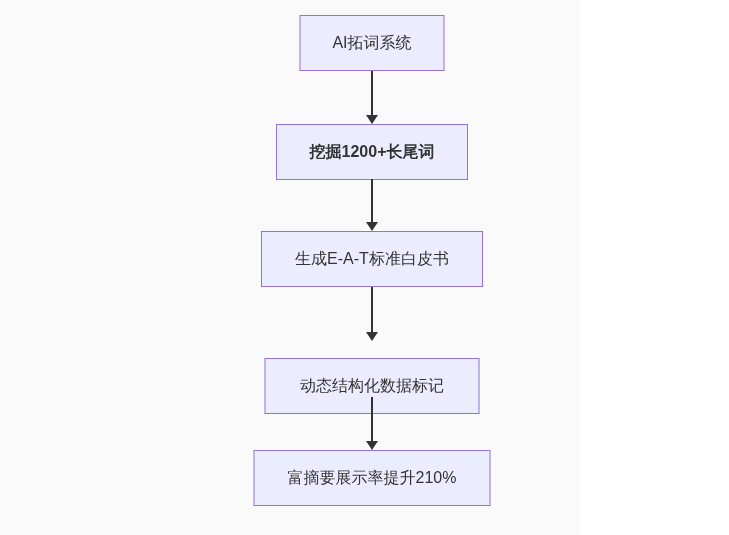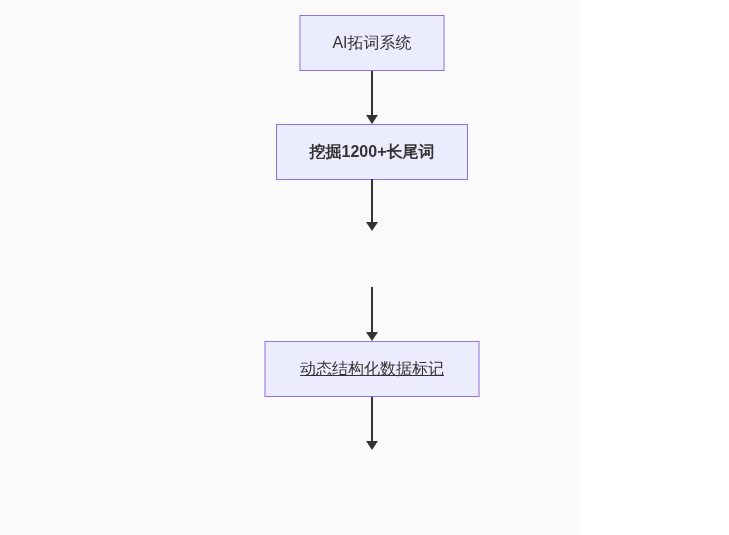--- a/index.html
+++ b/index.html
@@ -28,21 +28,21 @@
     font-size: 16px;
     display: flex;
     align-items: center;
     justify-content: center;
     white-space: nowrap;
     text-align: center;
   }
   .node-1 { top: 15px;  width: 145px; }
   .node-2 { top: 124px; width: 192px; font-weight: bold; }
   .node-3 { top: 231px; width: 222px; }
-  .node-4 { top: 341px; width: 215px; text-decoration: underline; }
+  .node-4 { top: 358px; width: 215px; }
   .node-5 { top: 450px; width: 237px; }
 
   .edge {
     position: absolute;
     left: 372px;
     transform: translateX(-50%);
     width: 12px;
   }
   .edge-1 { top: 71px;  height: 53px; }
   .edge-2 { top: 179px; height: 52px; }
@@ -86,29 +86,35 @@
 
   <div class="node node-2">
     <span>挖掘1200+长尾词</span>
   </div>
 
   <div class="edge edge-2">
     <div class="edge-line"></div>
     <div class="edge-arrowhead"></div>
   </div>
 
+  <div class="node node-3">
+    <span>生成E-A-T标准白皮书</span>
+  </div>
 
   <div class="edge edge-3">
     <div class="edge-line"></div>
     <div class="edge-arrowhead"></div>
   </div>
 
   <div class="node node-4">
     <span>动态结构化数据标记</span>
   </div>
 
   <div class="edge edge-4">
     <div class="edge-line"></div>
     <div class="edge-arrowhead"></div>
   </div>
 
+  <div class="node node-5">
+    <span>富摘要展示率提升210%</span>
+  </div>
 
 </div>
 
 </body></html>

